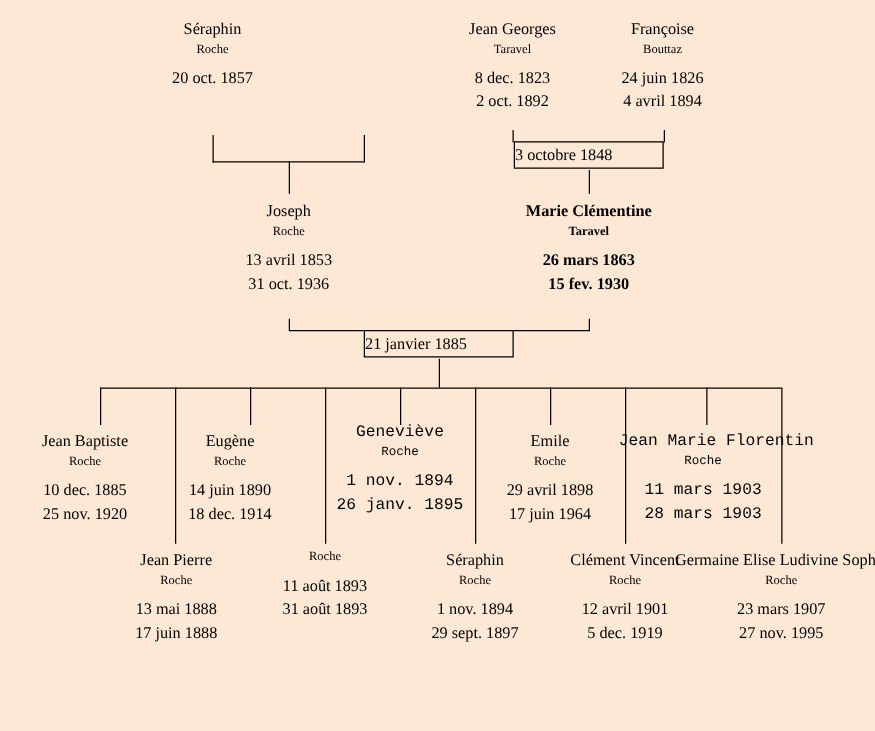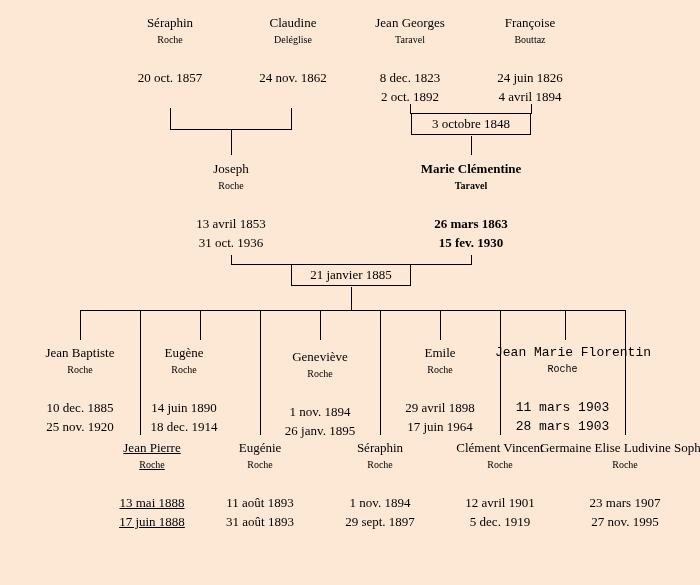--- a/index.html
+++ b/index.html
@@ -26,36 +26,35 @@
   }
   .person .name {
     font-size: 13px;
     white-space: nowrap;
   }
   .person .surname {
     font-size: 10px;
     white-space: nowrap;
   }
   .person .dates {
-    margin-top: 22px;
+    margin-top: 6px;
     font-size: 13px;
     white-space: nowrap;
   }
   .person.bold .name,
   .person.bold .surname,
   .person.bold .dates {
     font-weight: bold;
   }
   .marriage {
     position: absolute;
     font-size: 13px;
-    text-align: center;
     background: #fce8d5;
     border: 1px solid #000000;
-    padding: 2px 16px;
+    padding: 2px 0;
     white-space: nowrap;
     box-sizing: border-box;
   }
   .line {
     position: absolute;
     background: #000000;
   }
   .h { height: 1px; }
   .v { width: 1px; }
 </style>
@@ -63,25 +62,20 @@
 <body>
 
 <div id="chart">
 
   <div class="person" style="left:110px; top:14px; width:120px;">
     <div class="name">Séraphin</div>
     <div class="surname">Roche</div>
     <div class="dates">20 oct. 1857</div>
   </div>
 
-  <div class="person" style="left:233px; top:14px; width:120px;">
-    <div class="name">Claudine</div>
-    <div class="surname">Deléglise</div>
-    <div class="dates">24 nov. 1862</div>
-  </div>
 
   <div class="person" style="left:350px; top:14px; width:120px;">
     <div class="name">Jean Georges</div>
     <div class="surname">Taravel</div>
     <div class="dates">8 dec. 1823</div>
     <div class="name">2 oct. 1892</div>
   </div>
 
   <div class="person" style="left:470px; top:14px; width:120px;">
     <div class="name">Françoise</div>
@@ -126,64 +120,63 @@
   <div class="line v" style="left:140px; top:310px; height:125px;"></div>
   <div class="line v" style="left:200px; top:310px; height:30px;"></div>
   <div class="line v" style="left:260px; top:310px; height:125px;"></div>
   <div class="line v" style="left:320px; top:310px; height:30px;"></div>
   <div class="line v" style="left:380px; top:310px; height:125px;"></div>
   <div class="line v" style="left:440px; top:310px; height:30px;"></div>
   <div class="line v" style="left:500px; top:310px; height:125px;"></div>
   <div class="line v" style="left:565px; top:310px; height:30px;"></div>
   <div class="line v" style="left:625px; top:310px; height:125px;"></div>
 
-  <div class="person" style="left:20px; top:344px; width:120px;">
+  <div class="person" style="left:8px; top:344px; width:120px;">
     <div class="name">Jean Baptiste</div>
     <div class="surname">Roche</div>
     <div class="dates">10 dec. 1885</div>
     <div class="name">25 nov. 1920</div>
   </div>
 
   <div class="person" style="left:124px; top:344px; width:120px;">
     <div class="name">Eugène</div>
     <div class="surname">Roche</div>
     <div class="dates">14 juin 1890</div>
     <div class="name">18 dec. 1914</div>
   </div>
 
-  <div class="person" style="left:260px; top:348px; width:120px;">
+  <div class="person" style="left:260px; top:337px; width:120px;font-family:Liberation Mono, monospace;">
     <div class="name">Geneviève</div>
     <div class="surname">Roche</div>
     <div class="dates">1 nov. 1894</div>
     <div class="name">26 janv. 1895</div>
   </div>
 
   <div class="person" style="left:380px; top:344px; width:120px;">
     <div class="name">Emile</div>
     <div class="surname">Roche</div>
     <div class="dates">29 avril 1898</div>
     <div class="name">17 juin 1964</div>
   </div>
 
   <div class="person" style="left:495px; top:344px; width:135px;font-family:Liberation Mono, monospace;">
     <div class="name">Jean Marie Florentin</div>
     <div class="surname">Roche</div>
     <div class="dates">11 mars 1903</div>
     <div class="name">28 mars 1903</div>
   </div>
 
-  <div class="person" style="left:92px; top:439px; width:120px;text-decoration:underline;">
+  <div class="person" style="left:81px; top:439px; width:120px;">
     <div class="name">Jean Pierre</div>
     <div class="surname">Roche</div>
     <div class="dates">13 mai 1888</div>
     <div class="name">17 juin 1888</div>
   </div>
 
   <div class="person" style="left:200px; top:439px; width:120px;">
-    <div class="name">Eugénie</div>
     <div class="surname">Roche</div>
     <div class="dates">11 août 1893</div>
     <div class="name">31 août 1893</div>
   </div>
 
   <div class="person" style="left:320px; top:439px; width:120px;">
     <div class="name">Séraphin</div>
     <div class="surname">Roche</div>
     <div class="dates">1 nov. 1894</div>
     <div class="name">29 sept. 1897</div>

